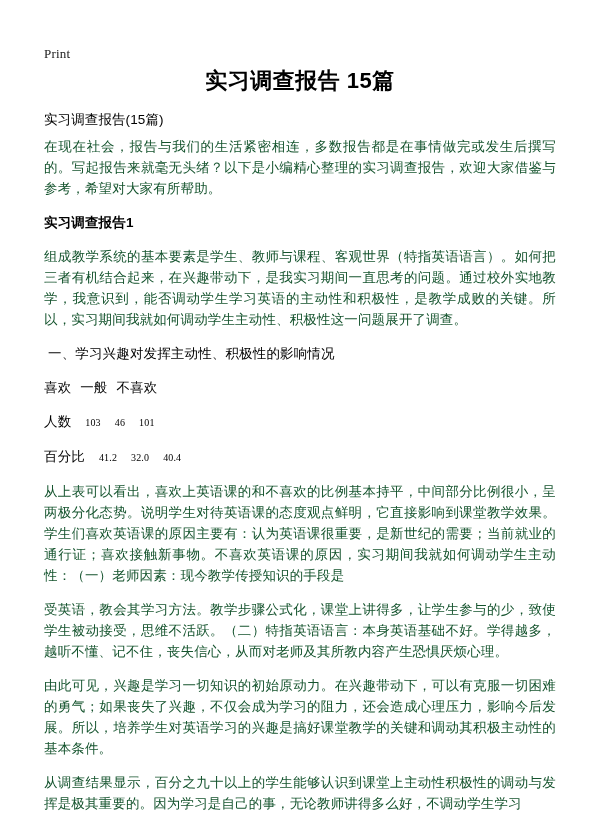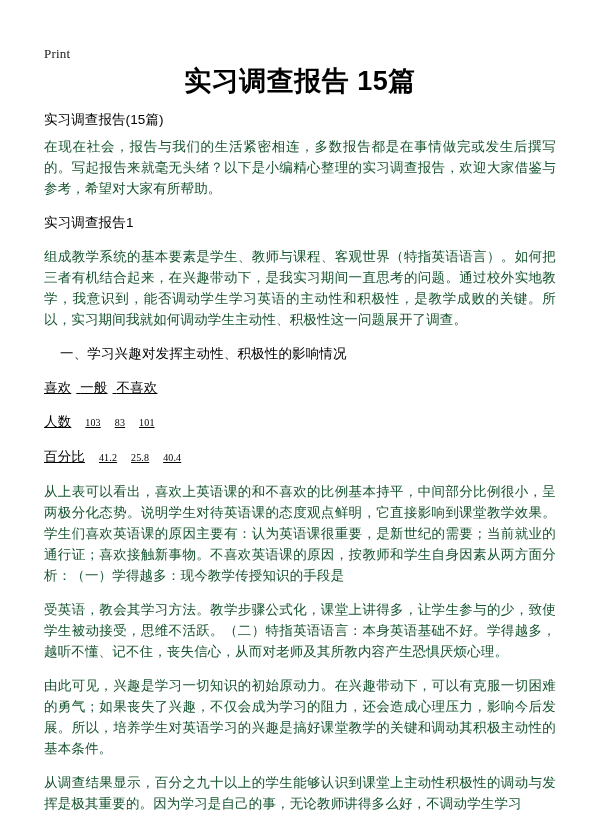--- a/index.html
+++ b/index.html
@@ -34,21 +34,21 @@
     cursor: pointer;
   }
   .doc-body {
     position: absolute;
     left: 44px;
     top: 66px;
     width: 512px;
   }
   .doc-title {
     text-align: center;
-    font-size: 27px;
+    font-size: 22px;
     font-weight: bold;
     line-height: 30px;
     letter-spacing: 0.5px;
     margin: 0 0 14px 0;
     color: #000;
   }
   .subtitle {
     font-size: 13.5px;
     line-height: 20px;
     margin: 0 0 6px 0;
@@ -58,37 +58,36 @@
     font-size: 13.5px;
     line-height: 21px;
     margin: 0 0 13px 0;
     text-align: justify;
     text-justify: inter-ideograph;
     letter-spacing: 0.15px;
     color: #14532d;
   }
   h2.section-heading {
     font-size: 13.5px;
-    font-weight: normal;
+    font-weight: bold;
     line-height: 21px;
     margin: 9px 0 13px 0;
     letter-spacing: 0.15px;
   }
   .outline-heading {
     font-size: 13.5px;
     line-height: 21px;
-    margin: 0 0 13px 16px;
+    margin: 0 0 13px 4px;
     letter-spacing: 0.15px;
   }
   .data-line {
     font-size: 13.5px;
     line-height: 21px;
     margin: 0 0 13px 0;
     letter-spacing: 0.15px;
-    text-decoration: underline;
   }
   .data-line .lbl { }
   .data-line .vals {
     font-family: "Liberation Serif", "DejaVu Serif", serif;
     font-size: 10px;
     margin-left: 14px;
   }
   .hdr-row .cell { margin-right: 5px; }
 </style>
 </head>
@@ -112,28 +111,28 @@
 
     <div class="outline-heading">一、学习兴趣对发挥主动性、积极性的影响情况</div>
 
     <div class="data-line hdr-row">
       <span class="cell">喜欢</span>
       <span class="cell">一般</span>
       <span class="cell">不喜欢</span>
     </div>
 
     <div class="data-line">
-      <span class="lbl">人数</span><span class="vals">103</span><span class="vals">83</span><span class="vals">101</span>
+      <span class="lbl">人数</span><span class="vals">103</span><span class="vals">46</span><span class="vals">101</span>
     </div>
 
     <div class="data-line">
-      <span class="lbl">百分比</span><span class="vals">41.2</span><span class="vals">25.8</span><span class="vals">40.4</span>
+      <span class="lbl">百分比</span><span class="vals">41.2</span><span class="vals">32.0</span><span class="vals">40.4</span>
     </div>
 
-    <p class="para">从上表可以看出，喜欢上英语课的和不喜欢的比例基本持平，中间部分比例很小，呈两极分化态势。说明学生对待英语课的态度观点鲜明，它直接影响到课堂教学效果。学生们喜欢英语课的原因主要有：认为英语课很重要，是新世纪的需要；当前就业的通行证；喜欢接触新事物。不喜欢英语课的原因，按教师和学生自身因素从两方面分析：（一）学得越多：现今教学传授知识的手段是</p>
+    <p class="para">从上表可以看出，喜欢上英语课的和不喜欢的比例基本持平，中间部分比例很小，呈两极分化态势。说明学生对待英语课的态度观点鲜明，它直接影响到课堂教学效果。学生们喜欢英语课的原因主要有：认为英语课很重要，是新世纪的需要；当前就业的通行证；喜欢接触新事物。不喜欢英语课的原因，实习期间我就如何调动学生主动性：（一）老师因素：现今教学传授知识的手段是</p>
 
     <p class="para">受英语，教会其学习方法。教学步骤公式化，课堂上讲得多，让学生参与的少，致使学生被动接受，思维不活跃。（二）特指英语语言：本身英语基础不好。学得越多，越听不懂、记不住，丧失信心，从而对老师及其所教内容产生恐惧厌烦心理。</p>
 
     <p class="para">由此可见，兴趣是学习一切知识的初始原动力。在兴趣带动下，可以有克服一切困难的勇气；如果丧失了兴趣，不仅会成为学习的阻力，还会造成心理压力，影响今后发展。所以，培养学生对英语学习的兴趣是搞好课堂教学的关键和调动其积极主动性的基本条件。</p>
 
 
     <p class="para">从调查结果显示，百分之九十以上的学生能够认识到课堂上主动性积极性的调动与发挥是极其重要的。因为学习是自己的事，无论教师讲得多么好，不调动学生学习</p>
 
   </div>
 </div>

